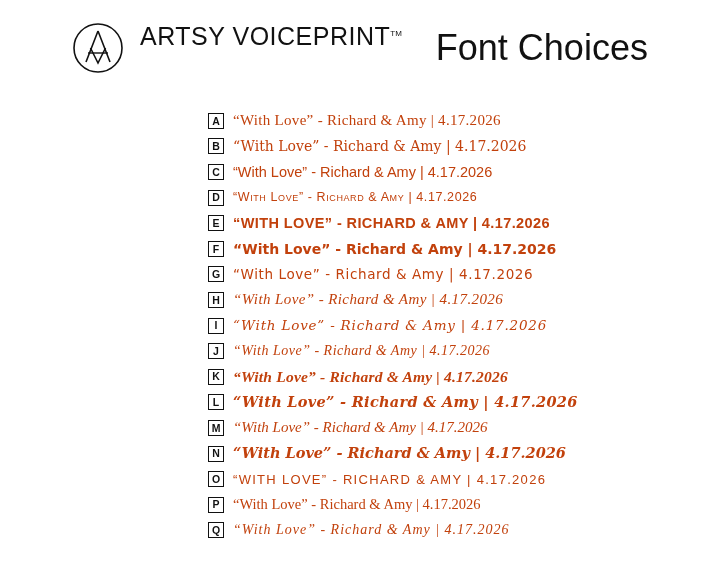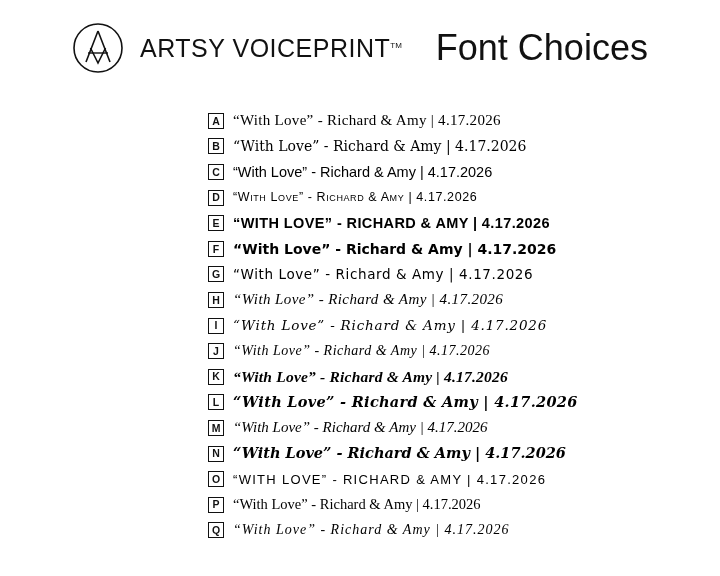--- a/index.html
+++ b/index.html
@@ -25,21 +25,20 @@
   
   .header {
     display: flex;
     align-items: center;
     justify-content: center;
     padding-top: 22px;
     gap: 12px;
   }
   .logo-wrap {
     display: flex;
-    align-items: center;
     gap: 16px;
   }
   .logo-mark {
     width: 52px;
     height: 52px;
     flex: 0 0 52px;
   }
   .brand-text {
     font-family: "Liberation Sans", sans-serif;
     font-size: 25px;
@@ -86,21 +85,21 @@
     justify-content: center;
     font-family: "Liberation Sans", sans-serif;
     font-size: 10.5px;
     font-weight: 700;
     line-height: 1;
     color: #111;
     box-sizing: border-box;
   }
   .sample {
     white-space: nowrap;
-    color: #000000;
+    color: #c2410c;
     line-height: 1;
   }
 
   
   .s-a { font-family: "Liberation Serif", serif; font-size: 15px; letter-spacing: .3px; }
   .s-b { font-family: "DejaVu Serif", serif; font-size: 14px; }
   .s-c { font-family: "Liberation Sans", sans-serif; font-size: 14.5px; }
   .s-d { font-family: "Liberation Sans", sans-serif; font-size: 12.5px; font-variant: small-caps; letter-spacing: .6px; }
   .s-e { font-family: "Liberation Sans", sans-serif; font-size: 14.5px; font-weight: 700; letter-spacing: .4px; }
   .s-f { font-family: "DejaVu Sans", sans-serif; font-size: 14px; font-weight: 700; }

